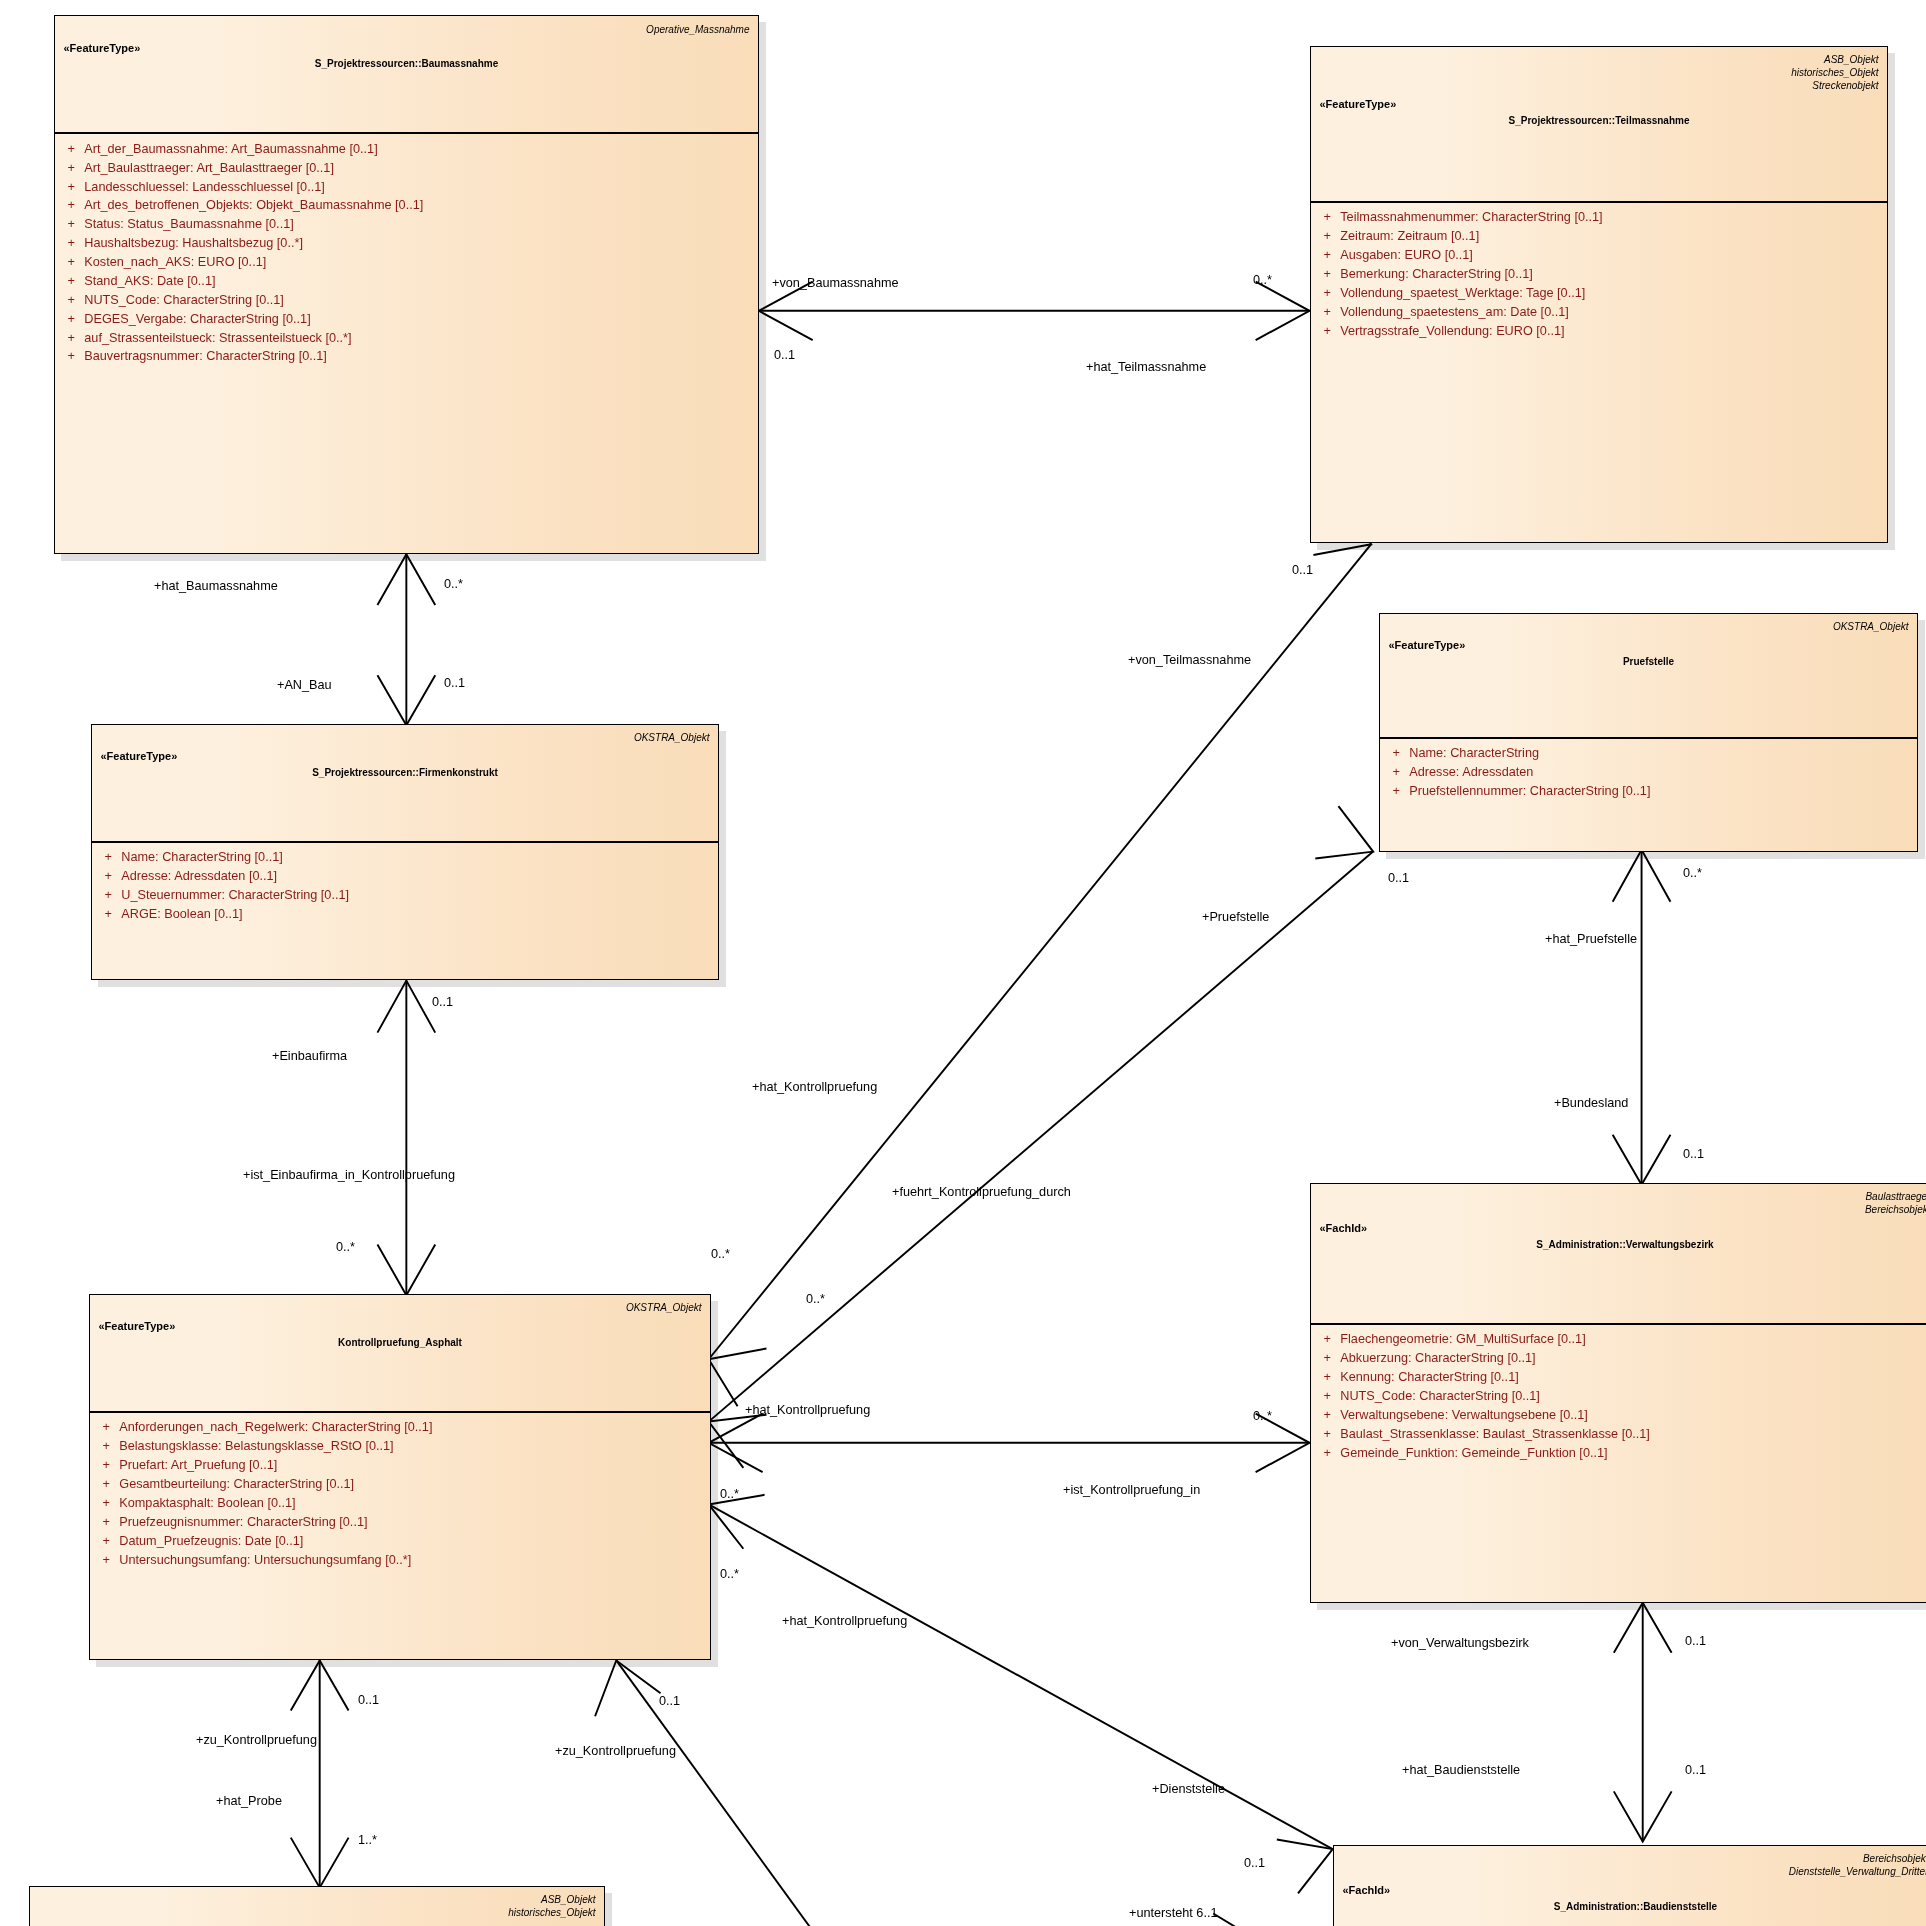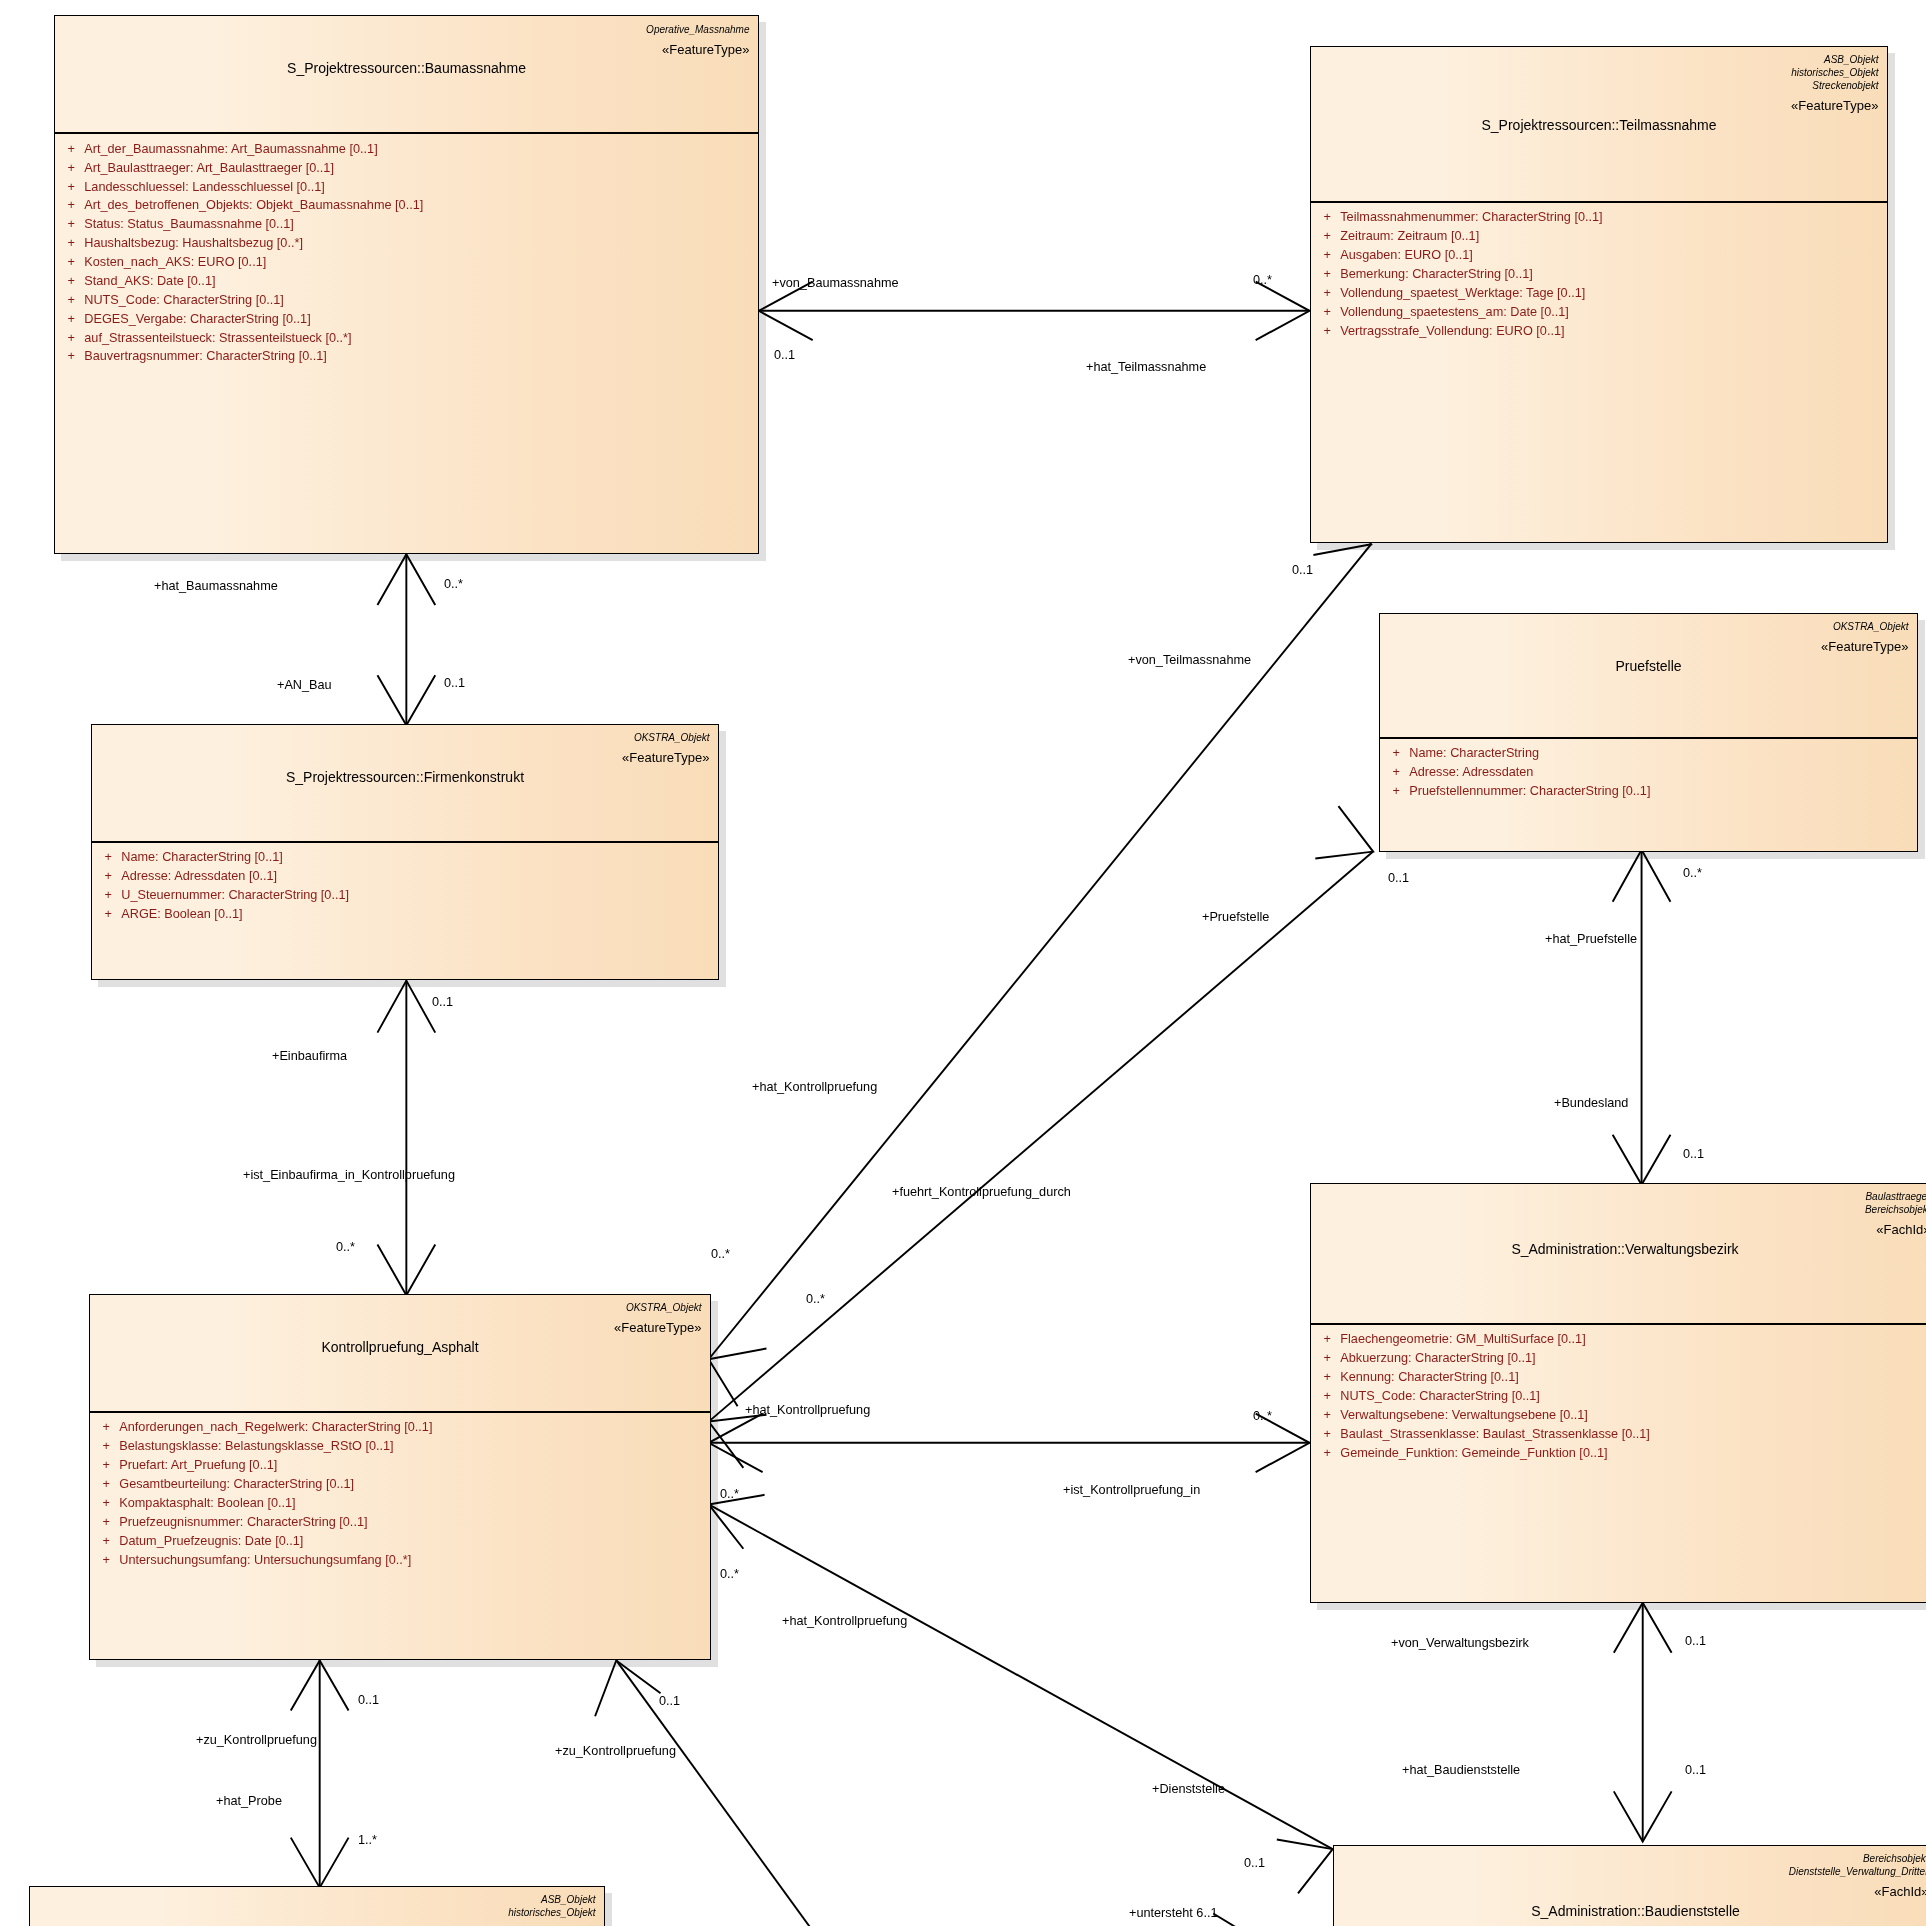--- a/index.html
+++ b/index.html
@@ -25,31 +25,32 @@
   }
   .uml-tags{
     text-align:right;
     font-style:italic;
     color:#000000;
     font-size:10px;
     line-height:1.30;
     white-space:nowrap;
   }
   .uml-stereo{
-    text-align:right;
+    text-align:left;
     color:#000000;
-    font-size:13px;
+    font-size:11px;
     margin-top:6.2px;
     line-height:1.2;
+    font-weight:bold;
   }
   .uml-name{
     text-align:center;
-    font-weight:normal;
+    font-weight:bold;
     color:#000000;
-    font-size:14px;
+    font-size:10px;
     margin-top:3.1px;
     line-height:1.2;
     white-space:nowrap;
   }
   .uml-divider{height:1.9px;background:#000000;}
   .uml-attrs{
     padding:5.4px 3.9px 7px 3.9px;
     box-sizing:border-box;
   }
   .uml-attr{

